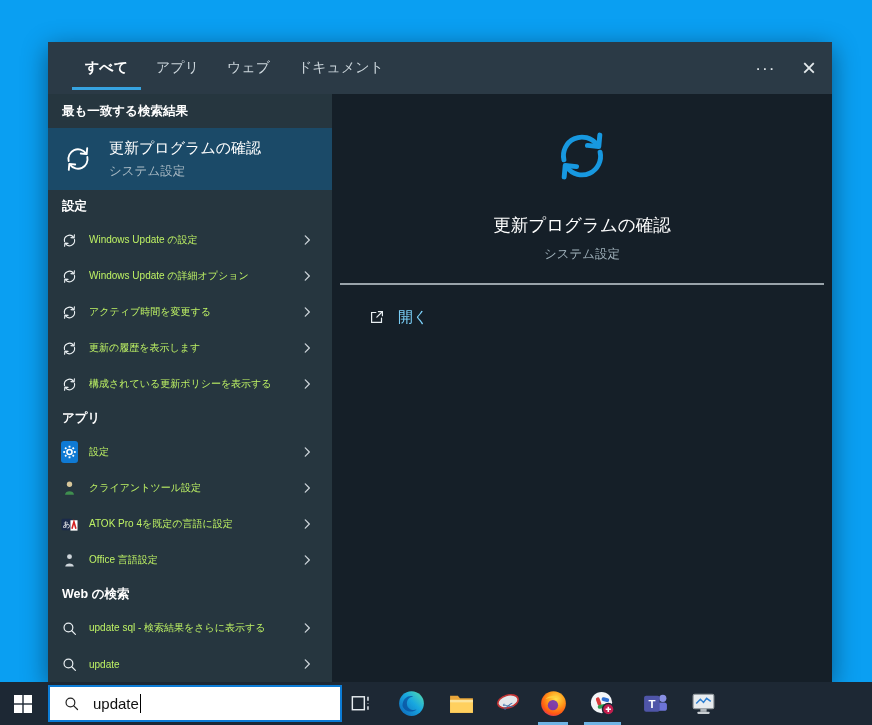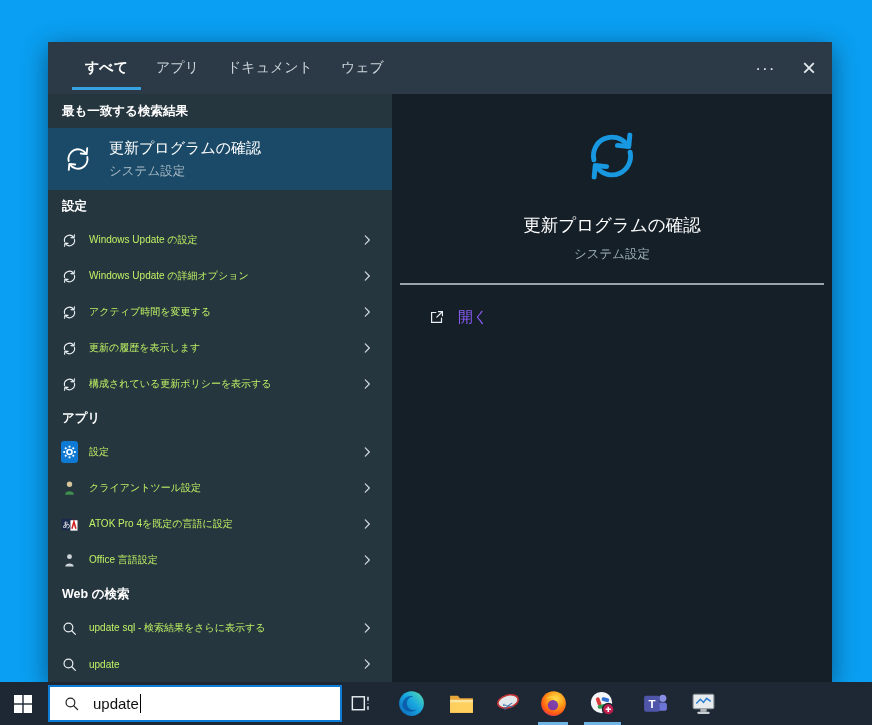--- a/index.html
+++ b/index.html
@@ -20,21 +20,21 @@
   .tab.active { color:#fff; font-weight:bold; }
   .tab.active::after { content:""; position:absolute; left:1px; right:1px; bottom:4px;
          height:3px; background:#36a3e0; }
   .tab .caret { margin-left:7px; display:flex; }
   .hdr-btn { position:absolute; top:0; height:52px; display:flex; align-items:center;
          color:#e3e9ec; cursor:default; }
   .hdr-more { right:56px; font-size:17px; letter-spacing:2px; padding-bottom:6px; }
   .hdr-close { right:16px; font-size:24px; font-weight:300; }
   .panel-body { flex:1; display:flex; min-height:0; }
   
-  .left { width:344px; background:#26363f; display:flex; flex-direction:column; overflow:hidden; }
+  .left { width:284px; background:#26363f; display:flex; flex-direction:column; overflow:hidden; }
   .bm-header { height:34px; display:flex; align-items:center; padding-left:14px;
          font-size:12.5px; font-weight:bold; color:#fff; }
   .bm-item { height:62px; background:#1b4a68; display:flex; align-items:center;
          padding-left:14px; }
   .bm-icon { width:32px; height:32px; flex:0 0 32px; margin-right:15px; }
   .bm-title { font-size:15px; color:#fff; margin-bottom:5px; }
   .bm-sub { font-size:12.5px; color:#a9bac4; }
   .sec-header { height:32px; display:flex; align-items:center; padding-left:14px;
          font-size:12.5px; font-weight:bold; color:#fff; }
   .row { height:36px; display:flex; align-items:center; padding:0 18px 0 13px; }
@@ -52,21 +52,21 @@
   .preview-big-icon { width:62px; height:62px; margin-top:31px; }
   .preview-big-icon svg { width:100%; height:100%; }
   .preview-title { margin-top:26px; font-size:17.5px; color:#fff; }
   .preview-sub { margin-top:9px; font-size:12.5px; color:#9fb0ba; }
   .preview-divider { position:absolute; left:8px; right:8px; top:189px; height:2px;
          background:#99a3aa; }
   .preview-action { position:absolute; left:0; right:0; top:205px; height:36px;
          display:flex; align-items:center; padding-left:36px; }
   .pa-icon { width:18px; height:18px; margin-right:12px; }
   .pa-icon svg { width:100%; height:100%; }
-  .pa-label { font-size:15px; color:#8b5cf6; }
+  .pa-label { font-size:15px; color:#7dd3fc; }
   
   .taskbar { position:absolute; left:0; top:682px; width:872px; height:43px; background:#1d2834; }
   .start-btn { position:absolute; left:0; top:0; width:46px; height:43px; display:flex;
          align-items:center; justify-content:center; }
   .start-btn svg { width:18px; height:18px; }
   .tb-search { position:absolute; left:48px; top:3px; width:294px; height:37px;
          background:#fff; border:2px solid #0c7cd6; display:flex; align-items:center;
          padding-left:13px; }
   .tb-search .mag { width:17px; height:17px; margin-right:13px; }
   .tb-search .mag svg { width:100%; height:100%; }
@@ -86,24 +86,24 @@
 <div class="panel">
   <div class="hdr">
     <div id="tabs" style="display:flex;">
         <div class="tab active">
           <span>すべて</span>
         </div>
         <div class="tab">
           <span>アプリ</span>
         </div>
         <div class="tab">
-          <span>ドキュメント</span>
+          <span>ウェブ</span>
         </div>
         <div class="tab">
-          <span>ウェブ</span>
+          <span>ドキュメント</span>
         </div>
       </div>
     <div class="hdr-btn hdr-more">...</div>
     <div class="hdr-btn hdr-close">×</div>
   </div>
 
   <div class="panel-body">
     <div class="left">
       <div class="bm-header">最も一致する検索結果</div>
       <div class="bm-item">

